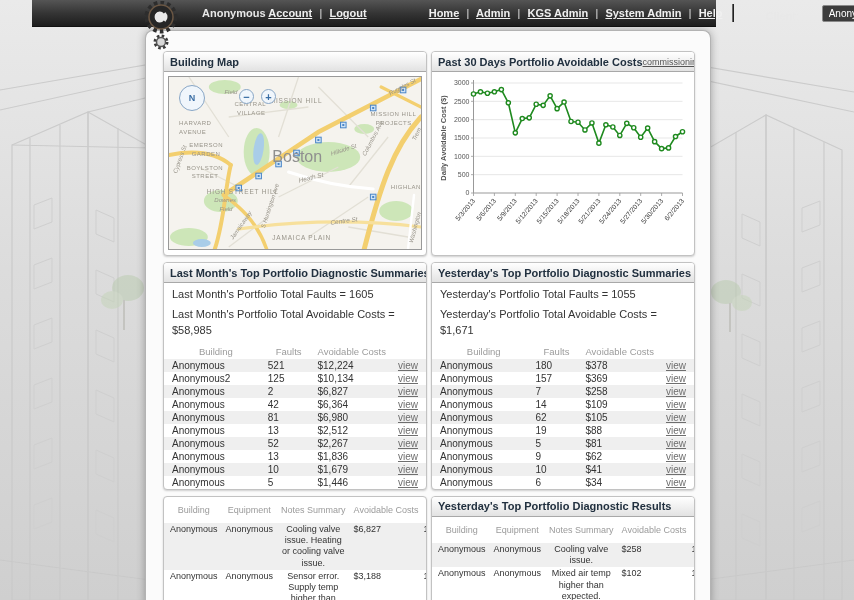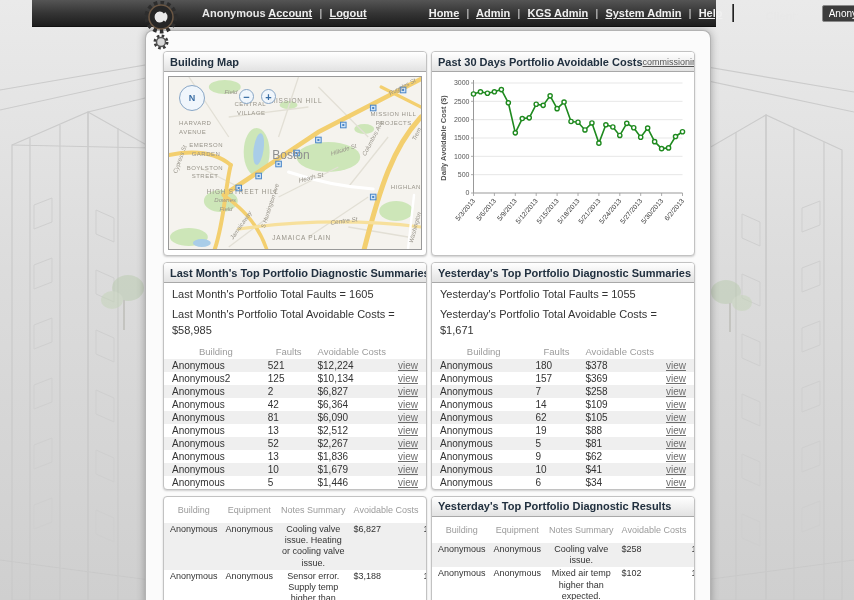--- a/index.html
+++ b/index.html
@@ -272,21 +272,21 @@
             <span class="map-label" style="left: 26%; top: 14%; font-size: 6px; letter-spacing: 0.5px;">CENTRAL</span>
             <span class="map-label" style="left: 27%; top: 19%; font-size: 6px; letter-spacing: 0.5px;">VILLAGE</span>
             <span class="map-label" style="left: 40%; top: 12%; font-size: 6.5px; letter-spacing: 0.8px;">MISSION HILL</span>
             <span class="map-label" style="left: 80%; top: 20%; font-size: 6px; letter-spacing: 0.5px;">MISSION HILL</span>
             <span class="map-label" style="left: 82%; top: 25%; font-size: 6px; letter-spacing: 0.5px;">PROJECTS</span>
             <span class="map-label" style="left: 8%; top: 38%; font-size: 6px; letter-spacing: 0.5px;">EMERSON</span>
             <span class="map-label" style="left: 9%; top: 43%; font-size: 6px; letter-spacing: 0.5px;">GARDEN</span>
             <span class="map-label" style="left: 7%; top: 51%; font-size: 6px; letter-spacing: 0.5px;">BOYLSTON</span>
             <span class="map-label" style="left: 9%; top: 56%; font-size: 6px; letter-spacing: 0.5px;">STREET</span>
             <span class="map-label" style="left: 15%; top: 65%; font-size: 6.5px; letter-spacing: 0.8px;">HIGH STREET HILL</span>
-            <span class="map-label" style="left: 41%; top: 42%; font-size: 12px; color: rgb(143, 143, 143);">Boston</span>
+            <span class="map-label" style="left: 41%; top: 42%; font-size: 16px; color: rgb(143, 143, 143);">Boston</span>
             <span class="map-label" style="left: 64%; top: 43%; font-size: 6px; transform: rotate(-18deg); font-style: italic;">Hillside St</span>
             <span class="map-label" style="left: 51%; top: 59%; font-size: 6.5px; transform: rotate(-14deg); font-style: italic;">Heath St</span>
             <span class="map-label" style="left: 88%; top: 62%; font-size: 6px; letter-spacing: 0.5px;">HIGHLAND PA</span>
             <span class="map-label" style="left: 18%; top: 70%; font-size: 6px; font-style: italic;">Downes</span>
             <span class="map-label" style="left: 20%; top: 75%; font-size: 6px; font-style: italic;">Field</span>
             <span class="map-label" style="left: 36%; top: 87%; font-size: 6px; transform: rotate(-72deg); font-style: italic;">S Huntington Ave</span>
             <span class="map-label" style="left: 24%; top: 93%; font-size: 6px; transform: rotate(-55deg); font-style: italic;">Jamaicaway</span>
             <span class="map-label" style="left: 64%; top: 83%; font-size: 6.5px; transform: rotate(-8deg); font-style: italic;">Centre St</span>
             <span class="map-label" style="left: 41%; top: 92%; font-size: 6.5px; letter-spacing: 0.8px;">JAMAICA PLAIN</span>
             <span class="map-label" style="left: 76%; top: 45%; font-size: 6px; transform: rotate(-62deg); font-style: italic;">Columbus Ave</span>
@@ -435,21 +435,21 @@
             </tr>
             <tr>
               <td class="sum-col-building">Anonymous</td>
               <td class="sum-col-faults">42</td>
               <td class="sum-col-costs">$6,364</td>
               <td class="sum-col-view"><a class="view-link">view</a></td>
             </tr>
             <tr>
               <td class="sum-col-building">Anonymous</td>
               <td class="sum-col-faults">81</td>
-              <td class="sum-col-costs">$6,090</td>
+              <td class="sum-col-costs">$6,980</td>
               <td class="sum-col-view"><a class="view-link">view</a></td>
             </tr>
             <tr>
               <td class="sum-col-building">Anonymous</td>
               <td class="sum-col-faults">13</td>
               <td class="sum-col-costs">$2,512</td>
               <td class="sum-col-view"><a class="view-link">view</a></td>
             </tr>
             <tr>
               <td class="sum-col-building">Anonymous</td>

